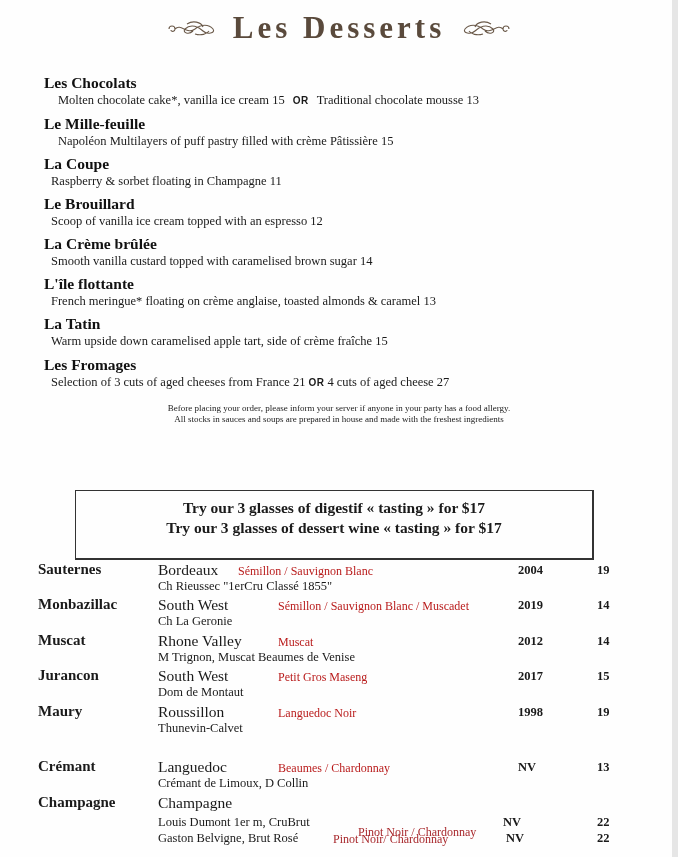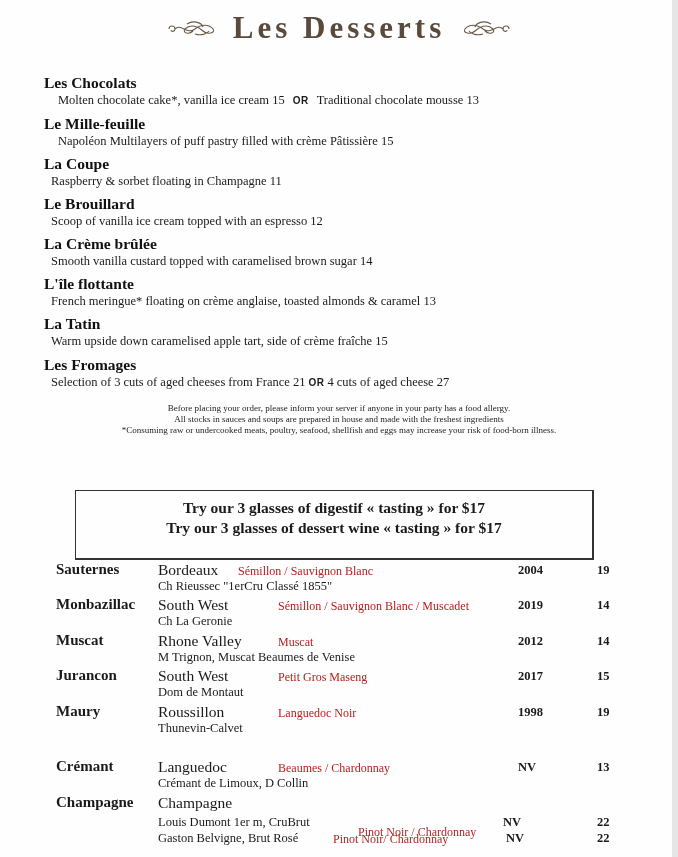--- a/index.html
+++ b/index.html
@@ -30,21 +30,21 @@
     .notes { position: absolute; top: 403px; left: 0; width: 678px; text-align: center; font-size: 9px; line-height: 11px; color: #222; }
 
     .tasting-box {
       position: absolute; left: 75px; top: 490px; width: 519px; height: 70px;
       border: 1px solid #333; border-right-width: 2px; border-bottom-width: 2px;
       text-align: center; font-size: 15.5px; font-weight: bold; line-height: 20px;
       padding-top: 7px; box-sizing: border-box;
     }
 
     .wine { position: absolute; left: 0; width: 678px; }
-    .wine .type { position: absolute; left: 38px; font-size: 15px; font-weight: bold; margin-left: 18px; }
+    .wine .type { position: absolute; left: 38px; font-size: 15px; font-weight: bold; }
     .wine .region { position: absolute; left: 158px; font-size: 15.5px; }
     .wine .grape { position: absolute; font-size: 12px; color: #b91c1c; white-space: nowrap; }
     .wine .producer { position: absolute; left: 158px; font-size: 12.5px; white-space: nowrap; }
     .wine .year { position: absolute; font-size: 12.5px; font-weight: bold; }
     .wine .price { position: absolute; left: 597px; font-size: 12.5px; font-weight: bold; }
     .sub { position: absolute; left: 0; width: 678px; }
     .sub .producer { position: absolute; left: 158px; font-size: 12.5px; white-space: nowrap; }
     .sub .grape { position: absolute; font-size: 12px; color: #a8282c; white-space: nowrap; }
     .sub .year { position: absolute; font-size: 12.5px; font-weight: bold; }
     .sub .price { position: absolute; left: 597px; font-size: 12.5px; font-weight: bold; }
@@ -97,21 +97,20 @@
   <div class="dessert" style="top:356px">
     <div class="name">Les Fromages</div>
     <div class="desc">
       <span>Selection of 3 cuts of aged cheeses from France  21</span><span class="or tight">OR</span><span>4 cuts of aged cheese 27</span>
     </div>
   </div>
 
   <div class="notes">
     <div>Before placing your order, please inform your server if anyone in your party has a food allergy.</div>
     <div>All stocks in sauces and soups are prepared in house and made with the freshest ingredients</div>
-    <div>*Consuming raw or undercooked meats, poultry, seafood, shellfish and eggs may increase your risk of food-born illness.</div>
   </div>
 
   <div class="tasting-box">
     <div>Try our 3 glasses of digestif « tasting » for $17</div>
     <div>Try our 3 glasses of dessert wine « tasting » for $17</div>
   </div>
 
   <div class="wine" style="top:561px">
     <span class="type">Sauternes</span>
     <span class="region">Bordeaux</span>

